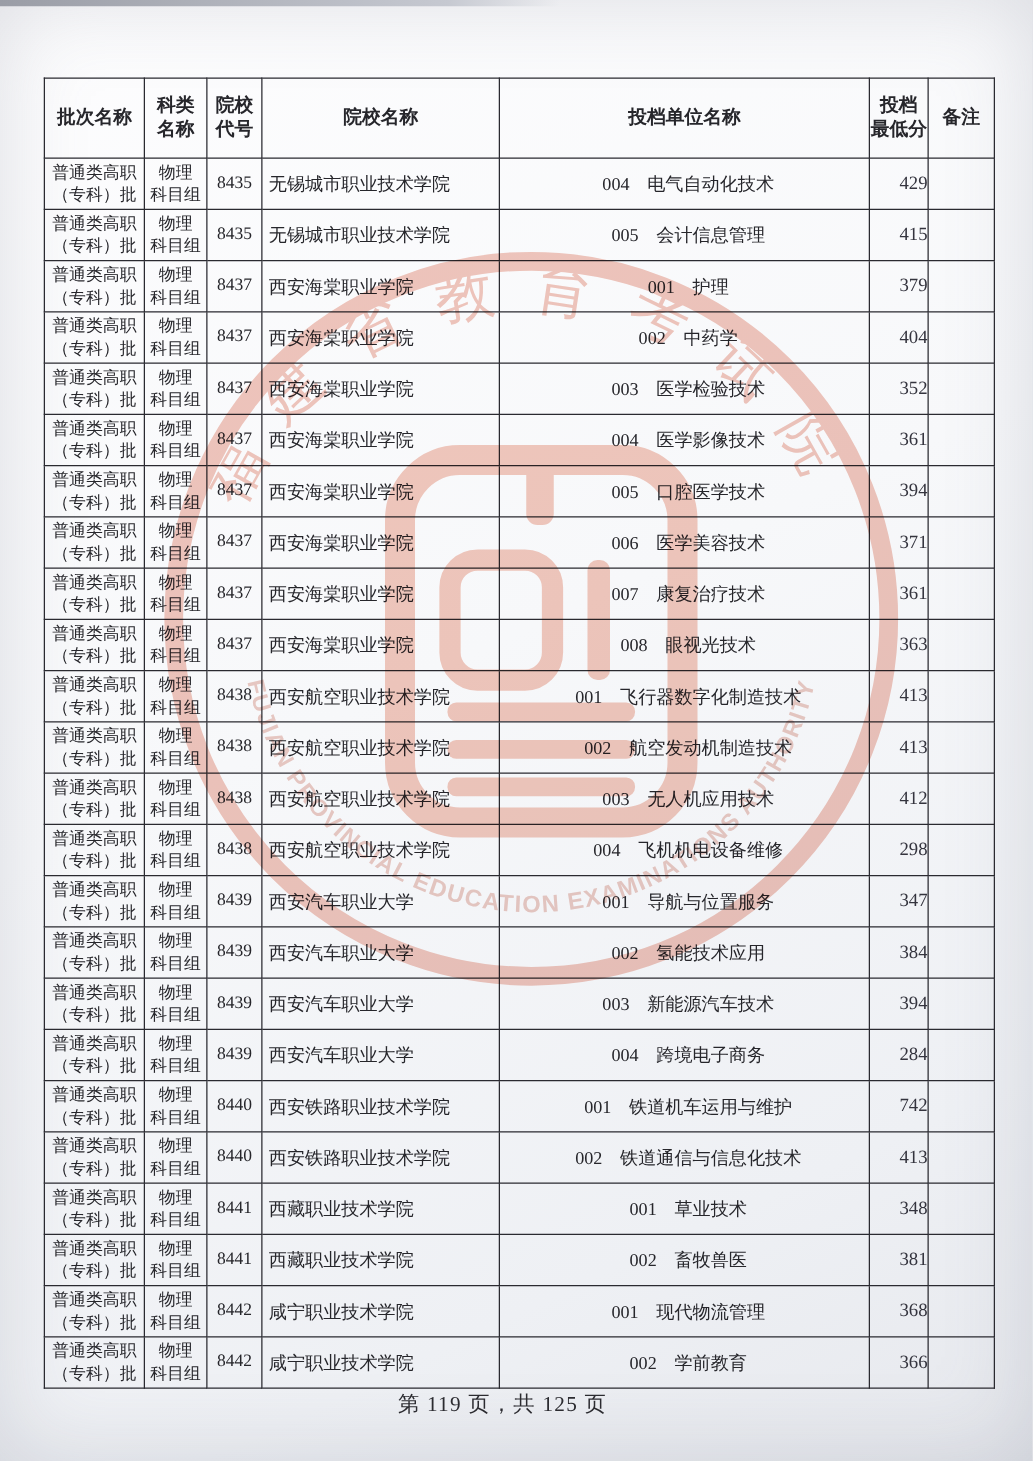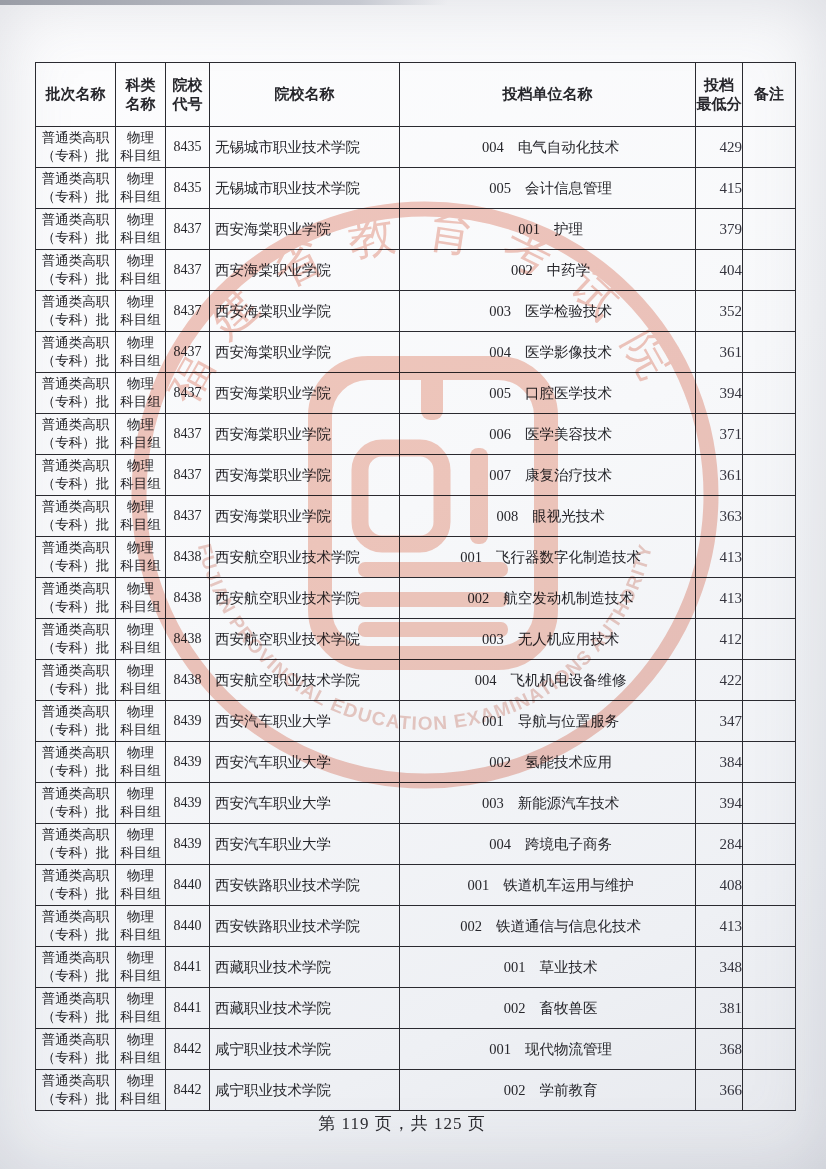--- a/index.html
+++ b/index.html
@@ -263,21 +263,21 @@
         <tr>
       <td class="c-batch">普通类高职
 （专科）批</td>
       <td class="c-group">物理
 科目组</td>
       <td class="c-code">8438</td>
       <td class="c-school">西安航空职业技术学院</td>
       <td class="c-major">
         <span class="mcode">004</span><span class="mname">飞机机电设备维修</span>
       </td>
-      <td class="c-score">422</td>
+      <td class="c-score">298</td>
       <td class="c-remark"></td>
     </tr>
         <tr>
       <td class="c-batch">普通类高职
 （专科）批</td>
       <td class="c-group">物理
 科目组</td>
       <td class="c-code">8439</td>
       <td class="c-school">西安汽车职业大学</td>
       <td class="c-major">
@@ -328,21 +328,21 @@
         <tr>
       <td class="c-batch">普通类高职
 （专科）批</td>
       <td class="c-group">物理
 科目组</td>
       <td class="c-code">8440</td>
       <td class="c-school">西安铁路职业技术学院</td>
       <td class="c-major">
         <span class="mcode">001</span><span class="mname">铁道机车运用与维护</span>
       </td>
-      <td class="c-score">408</td>
+      <td class="c-score">742</td>
       <td class="c-remark"></td>
     </tr>
         <tr>
       <td class="c-batch">普通类高职
 （专科）批</td>
       <td class="c-group">物理
 科目组</td>
       <td class="c-code">8440</td>
       <td class="c-school">西安铁路职业技术学院</td>
       <td class="c-major">

